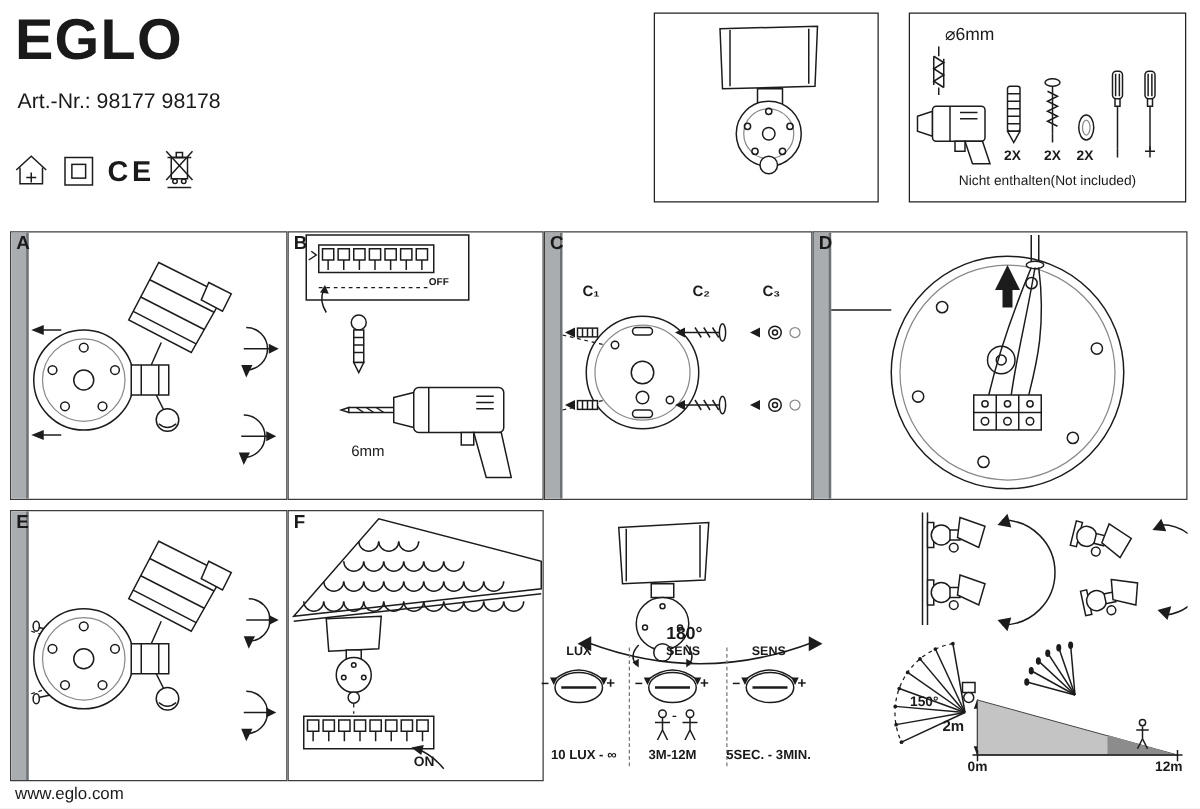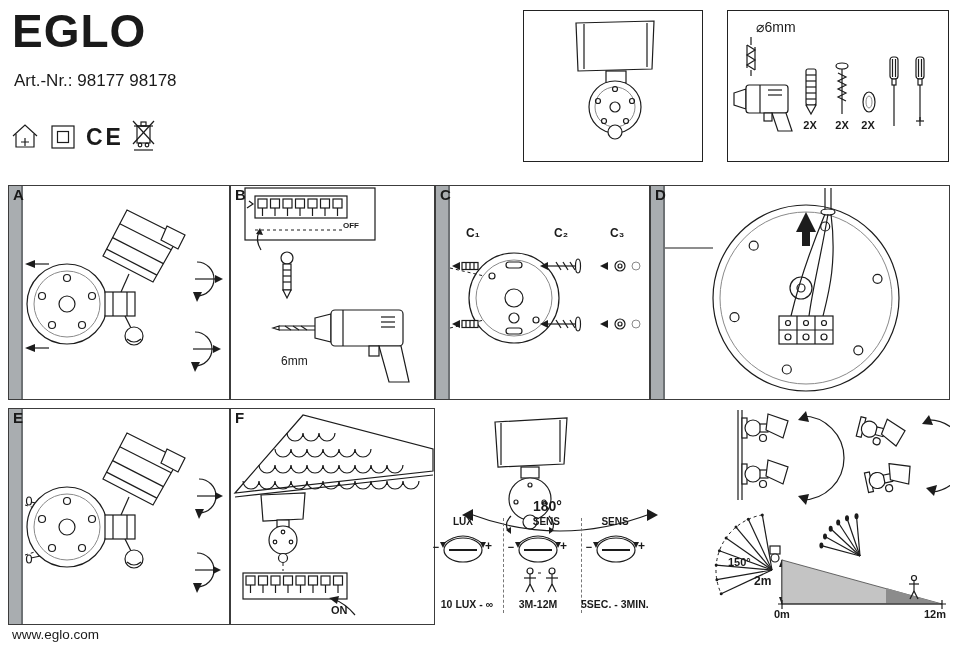--- a/index.html
+++ b/index.html
@@ -116,20 +116,21 @@
       <line class="s" x1="6.5" y1="4" x2="6.5" y2="22"></line>
       <line class="s" x1="9.5" y1="4" x2="9.5" y2="22"></line>
       <rect class="sw" x="6" y="24" width="4" height="6"></rect>
       <line class="s" x1="8" y1="30" x2="8" y2="66" stroke-width="1.6"></line>
       <line class="s" x1="4" y1="66" x2="12" y2="66" stroke-width="1.6"></line>
       <line class="s" x1="8" y1="62" x2="8" y2="71" stroke-width="1.6"></line>
     </svg>
     <div class="t" style="left:70px;top:108px;width:24px;text-align:center;font-size:11px;font-weight:bold;">2X</div>
     <div class="t" style="left:102px;top:108px;width:24px;text-align:center;font-size:11px;font-weight:bold;">2X</div>
     <div class="t" style="left:128px;top:108px;width:24px;text-align:center;font-size:11px;font-weight:bold;">2X</div>
+    <div class="t" style="left:0;top:128px;width:100%;text-align:center;font-size:11px;">Nicht enthalten(Not included)</div>
   </div>
 
   <div class="panel" style="left:8px;top:185px;width:222px;height:215px;">
     <div class="panel-label">A</div>
     <svg style="left:0;top:0;" width="220" height="213" viewBox="0 0 220 213">
       <rect x="0" y="0" width="13" height="213" fill="#a9adb0"></rect>
       <rect x="12" y="0" width="2" height="213" fill="#6e7275"></rect>
       <line class="s" x1="40" y1="78" x2="24" y2="78"></line>
       <polygon class="f" points="26,74 16,78 26,82"></polygon>
       <line class="s" x1="40" y1="162" x2="24" y2="162"></line>

